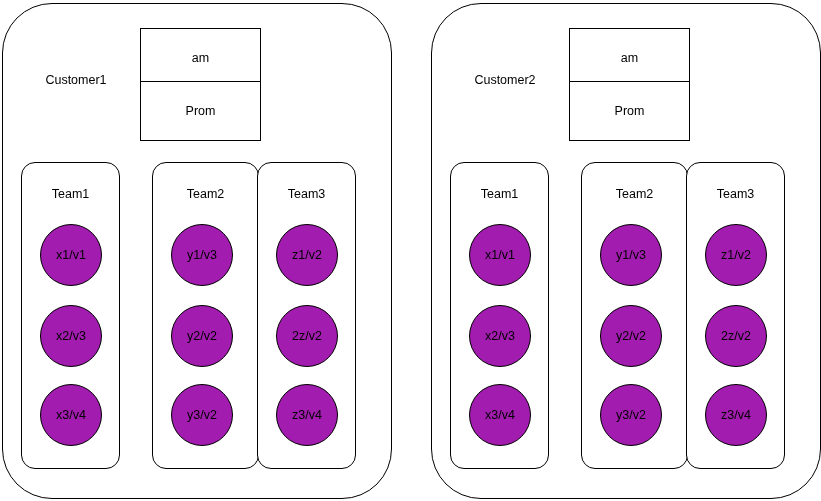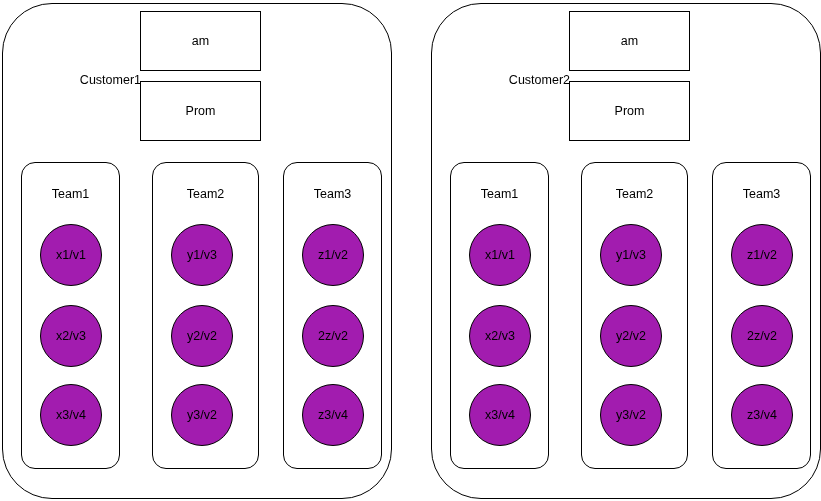--- a/index.html
+++ b/index.html
@@ -25,50 +25,50 @@
     border-radius: 50px;
     background: #ffffff;
   }
   .customer.c1 { left: 2px; }
   .customer.c2 { left: 431px; }
   .customer-label {
     position: absolute;
     left: 8px;
     top: 69px;
     width: 130px;
-    text-align: right;
+    text-align: center;
     font-size: 12.5px;
     line-height: 15px;
   }
   .topbox {
     position: absolute;
     left: 137px;
     width: 119px;
     height: 58px;
     border: 1px solid #000000;
     background: #ffffff;
     display: flex;
     align-items: center;
     justify-content: center;
     font-size: 12.5px;
   }
-  .topbox.am   { top: 7px; }
+  .topbox.am   { top: 24px; }
   .topbox.prom { top: 77px; text-align: right; }
   .team {
     position: absolute;
     top: 158px;
     width: 97px;
     height: 305px;
     border: 1px solid #000000;
     border-radius: 14px;
     background: #ffffff;
   }
   .team.t1 { left: 18px; }
   .team.t2 { left: 149px; padding-left: 8px; }
-  .team.t3 { left: 280px; }
+  .team.t3 { left: 254px; }
   .team-label {
     position: absolute;
     top: 24px;
     left: 0;
     width: 100%;
     text-align: center;
     font-size: 12.5px;
   }
   .node {
     position: absolute;

